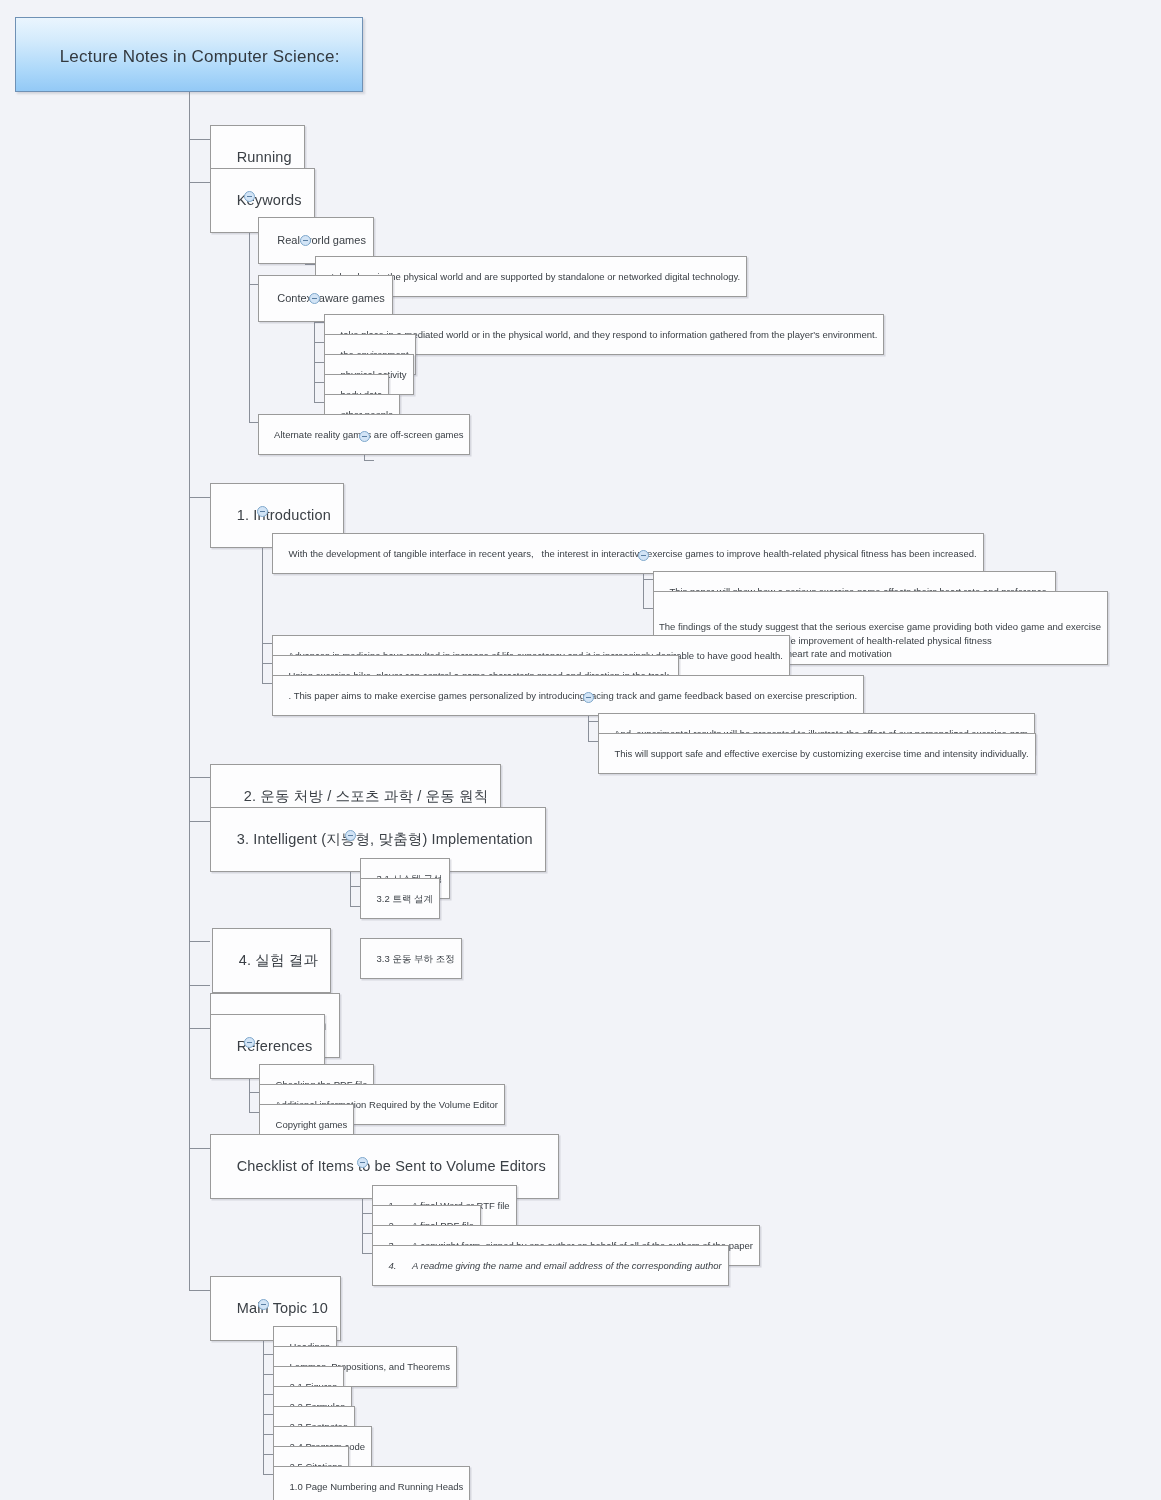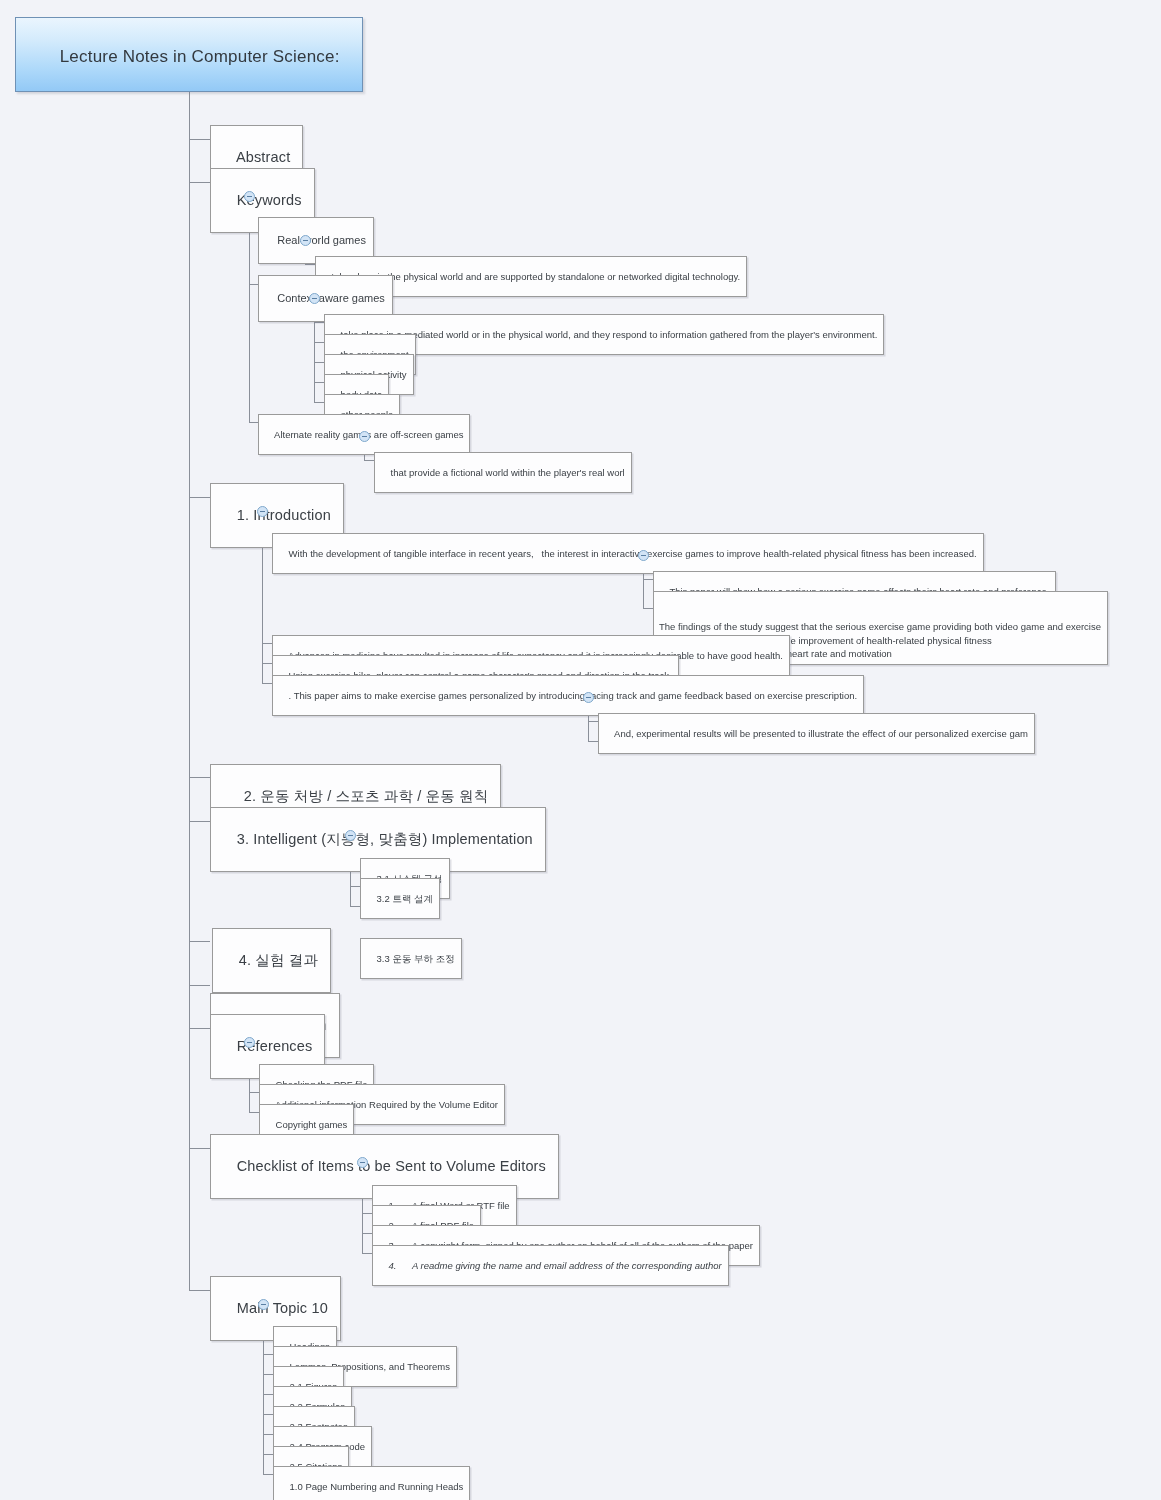--- a/index.html
+++ b/index.html
@@ -183,21 +183,21 @@
       <path d="M263,1454 L273,1454"></path>
       <path d="M263,1474 L273,1474"></path>
     </g>
   </svg>
 
   <div class="node root" style="left:15px; top:17px; width:348px; height:75px;">
     <span>Lecture Notes in Computer Science:</span>
   </div>
 
   <div class="node lvl1" style="left:210px; top:125px;">
-    <span>Abstract</span>
+    <span>Running</span>
   </div>
 
   <div class="node lvl1" style="left:210px; top:168px;">
     <span>Keywords</span>
   </div>
   <div class="toggle" style="left:244px; top:191px;"></div>
 
   <div class="node lvl2" style="left:258px; top:217px;">
     <span>Real-world games</span>
   </div>
@@ -226,23 +226,20 @@
   </div>
   <div class="node lvl3" style="left:324px; top:394px;">
     <span>other people</span>
   </div>
 
   <div class="node lvl3" style="left:258px; top:414px;">
     <span>Alternate reality games are off-screen games</span>
   </div>
   <div class="toggle" style="left:359px; top:431px;"></div>
 
-  <div class="node lvl3" style="left:374px; top:452px;">
-    <span>that provide a fictional world within the player's real worl</span>
-  </div>
 
   <div class="node lvl1" style="left:210px; top:483px;">
     <span>1. Introduction</span>
   </div>
   <div class="toggle" style="left:257px; top:506px;"></div>
 
   <div class="node lvl3" style="left:272px; top:533px;">
     <span>With the development of tangible interface in recent years,   the interest in interactive exercise games to improve health-related physical fitness has been increased.</span>
   </div>
   <div class="toggle" style="left:638px; top:550px;"></div>
@@ -263,20 +260,23 @@
     <span>Using exercise bike, player can control a game character's speed and direction in the track.</span>
   </div>
   <div class="node lvl3" style="left:272px; top:675px;">
     <span>. This paper aims to make exercise games personalized by introducing racing track and game feedback based on exercise prescription.</span>
   </div>
   <div class="toggle" style="left:583px; top:692px;"></div>
 
   <div class="node lvl3" style="left:598px; top:713px;">
     <span>And, experimental results will be presented to illustrate the effect of our personalized exercise gam</span>
   </div>
+  <div class="node lvl3" style="left:598px; top:733px;">
+    <span>This will support safe and effective exercise by customizing exercise time and intensity individually.</span>
+  </div>
 
   <div class="node lvl1" style="left:210px; top:764px;padding-left:16px;">
     <span>2. 운동 처방 / 스포츠 과학 / 운동 원칙</span>
   </div>
 
   <div class="node lvl1" style="left:210px; top:807px;">
     <span>3. Intelligent (지능형, 맞춤형) Implementation</span>
   </div>
   <div class="toggle" style="left:345px; top:830px;"></div>
 

